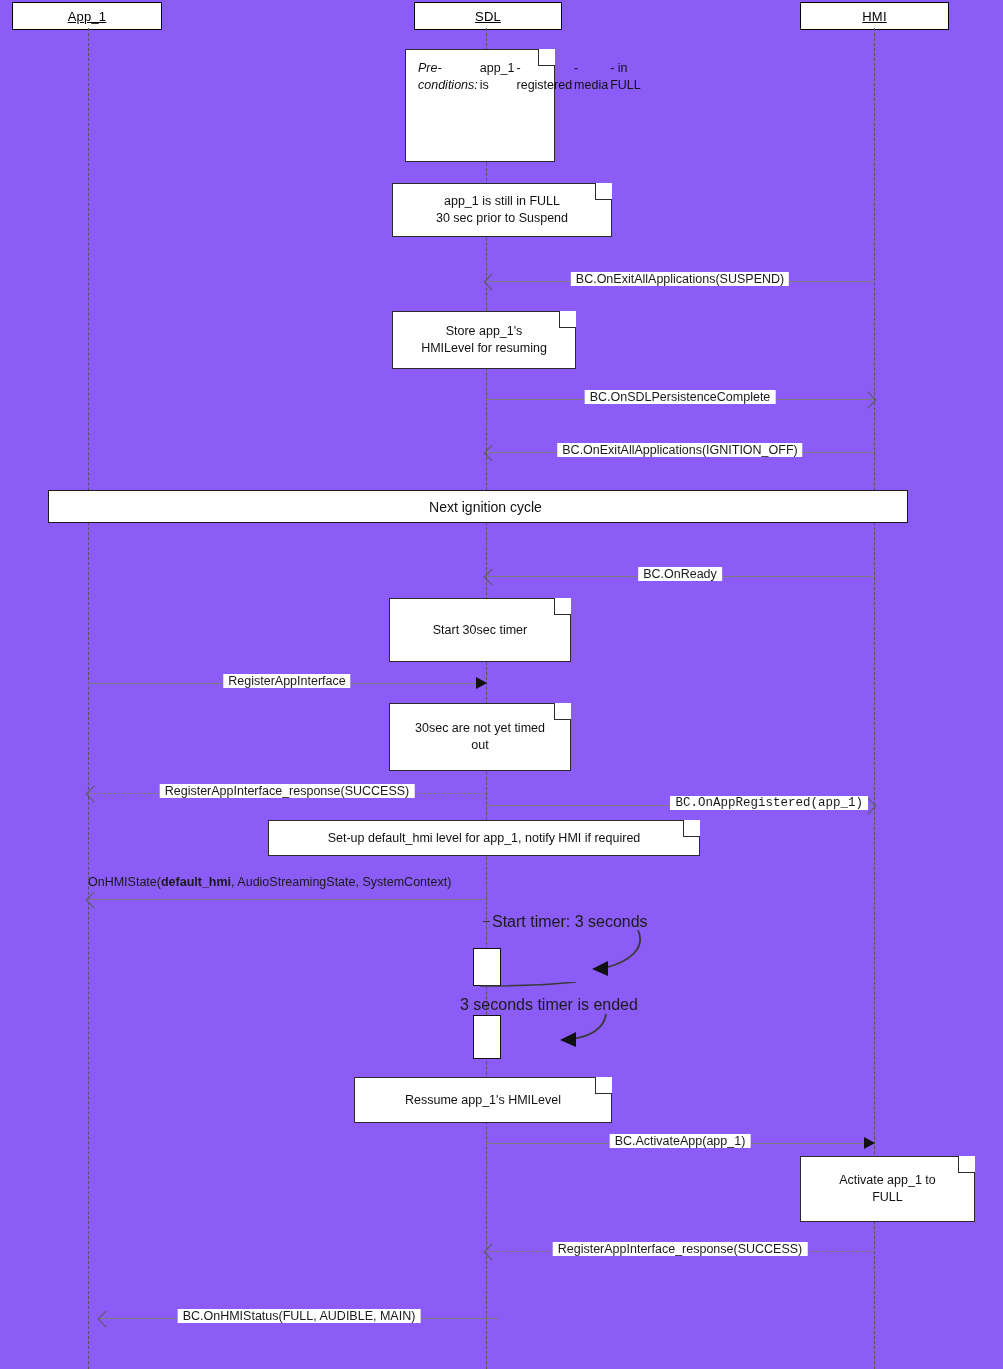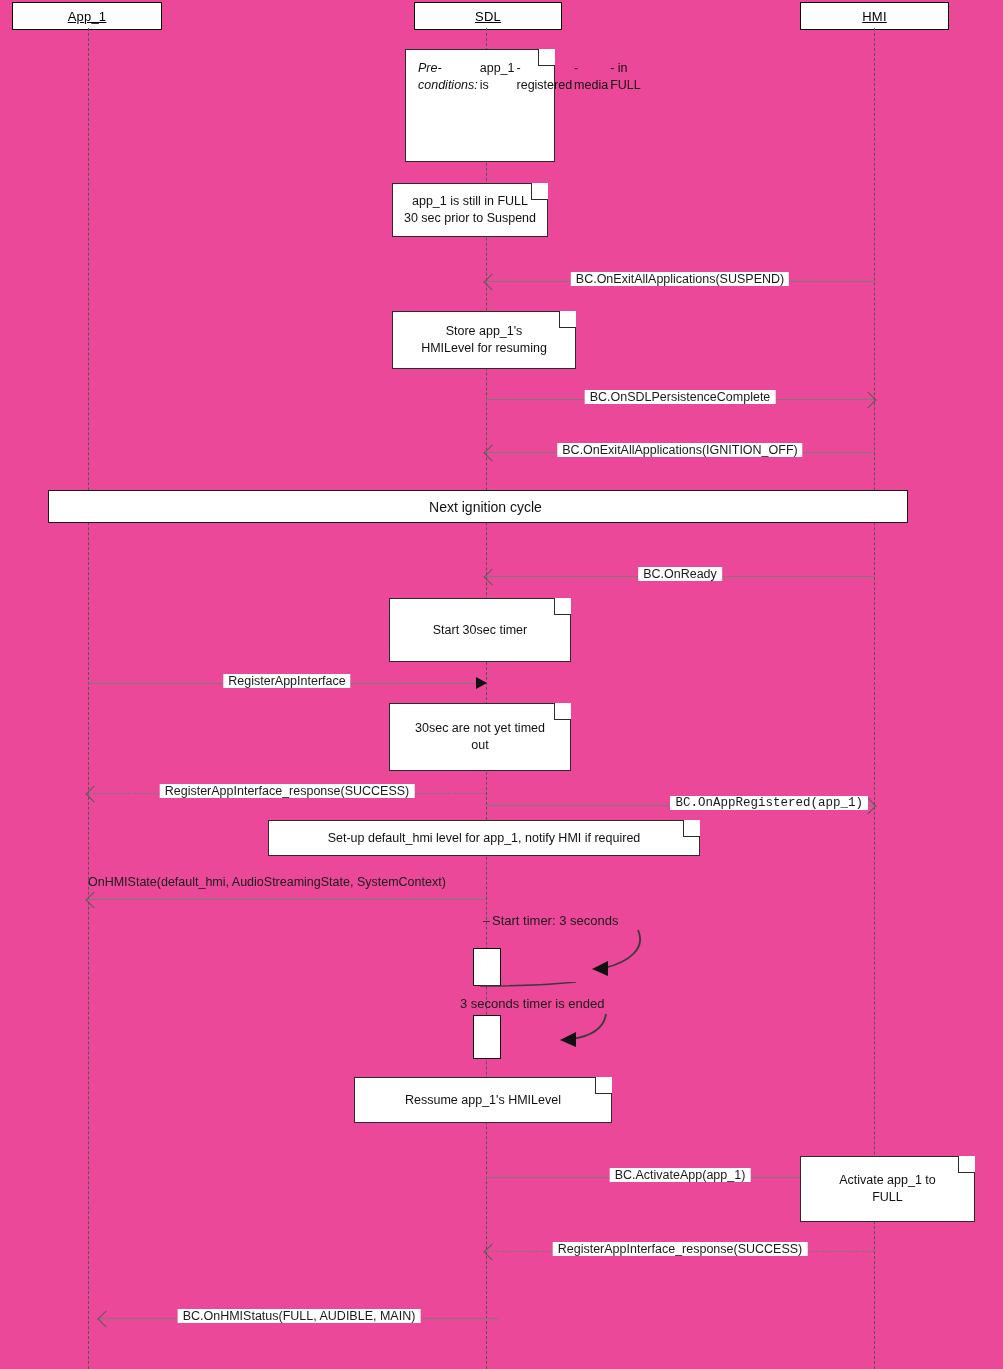--- a/index.html
+++ b/index.html
@@ -1,17 +1,17 @@
 <!DOCTYPE html>
 <html><head>
 <meta charset="utf-8">
 <style>
   html,body{margin:0;padding:0;background:#ffffff;}
   body{font-family:"Liberation Sans",sans-serif;}
-  #canvas{position:relative;width:1003px;height:1369px;background:#ec4899;overflow:hidden;}
+  #canvas{position:relative;width:1003px;height:1369px;background:#8b5cf6;overflow:hidden;}
 
   
   .lifeline-head{
     position:absolute;border:1.5px solid #000;background:#fff;
     display:flex;align-items:center;justify-content:center;
     font-size:13px;color:#000;
   }
   .lifeline-head span{ text-decoration:underline; letter-spacing:.2px;}
   .lifeline-line{
     position:absolute;width:0;border-left:1.5px dashed #555;
@@ -68,21 +68,21 @@
   }
   
   .ah-solid-right{
     width:0;height:0;border-top:6px solid transparent;border-bottom:6px solid transparent;
     border-left:11px solid #111;top:-6px;right:-1px;
   }
 
   
   .activation{position:absolute;background:#fff;border:1.6px solid #111;}
 
-  .selfnote{position:absolute;font-size:13px;color:#1a1a1a;white-space:nowrap;text-align:center;}
+  .selfnote{position:absolute;font-size:16px;color:#1a1a1a;white-space:nowrap;text-align:center;}
   .selfcurve{position:absolute;}
   .tickmark{position:absolute;width:7px;height:0;border-top:1.4px solid #333;}
 </style>
 </head>
 <body>
 
 <div id="canvas">
 
   <div class="lifeline-head" style="left:12px;top:2px;width:148px;height:26px;">
     <span>App_1</span>
@@ -104,21 +104,21 @@
       <div class="italic">Pre-conditions:</div>
       <div>app_1 is</div>
       <div>- registered</div>
       <div>- media</div>
       <div>- in FULL</div>
     </div>
     <div class="fold"></div>
     <div class="foldtri"></div>
   </div>
 
-  <div class="note" style="left:392px;top:183px;width:156px;height:54px;">
+  <div class="note" style="left:392px;top:183px;width:220px;height:54px;">
     <div>
       <div>app_1 is still in FULL</div>
       <div>30 sec prior to Suspend</div>
     </div>
     <div class="fold"></div>
     <div class="foldtri"></div>
   </div>
 
   <div class="msg" style="left:486px;top:281px;width:388px;">
     <div class="ln"></div>
@@ -195,21 +195,21 @@
   <div class="note" style="left:268px;top:820px;width:432px;height:36px;">
     <div>Set-up  default_hmi level for app_1, notify HMI if required</div>
     <div class="fold"></div>
     <div class="foldtri"></div>
   </div>
 
   <div class="msg" style="left:88px;top:899px;width:398px;">
     <div class="ln"></div>
     <div class="arrowhead ah-open-left"></div>
     <div class="lbl above" style="left:0;transform:none;top:-24px;padding:0;">
-      <span>OnHMIState(</span><span style="font-weight:normal;">default_hmi</span><span>, AudioStreamingState, SystemContext)</span>
+      <span>OnHMIState(</span><span style="font-weight:bold;">default_hmi</span><span>, AudioStreamingState, SystemContext)</span>
     </div>
   </div>
 
   <div class="tickmark" style="left:483px;top:921px;"></div>
   <div class="selfnote" style="left:492px;top:913px;">Start timer: 3 seconds</div>
 
   <svg class="selfcurve" style="left:480px;top:928px;width:170px;height:52px;" viewBox="0 0 170 52">
     <path d="M158 2 C 166 20, 150 34, 124 40" stroke="#3a3a3a" stroke-width="1.8" fill="none"></path>
     <polygon points="128,33 112,41 128,48" fill="#111"></polygon>
   </svg>
@@ -228,21 +228,21 @@
   </svg>
 
   <div class="activation" style="left:473px;top:1015px;width:26px;height:42px;"></div>
 
   <div class="note" style="left:354px;top:1077px;width:258px;height:46px;">
     <div>Ressume app_1's HMILevel</div>
     <div class="fold"></div>
     <div class="foldtri"></div>
   </div>
 
-  <div class="msg" style="left:486px;top:1177px;width:388px;text-align:center;">
+  <div class="msg" style="left:486px;top:1143px;width:388px;text-align:center;">
     <div class="ln"></div>
     <div class="arrowhead ah-solid-right"></div>
     <div class="lbl">BC.ActivateApp(app_1)</div>
   </div>
 
   <div class="note" style="left:800px;top:1156px;width:175px;height:66px;">
     <div>
       <div>Activate app_1 to</div>
       <div>FULL</div>
     </div>

